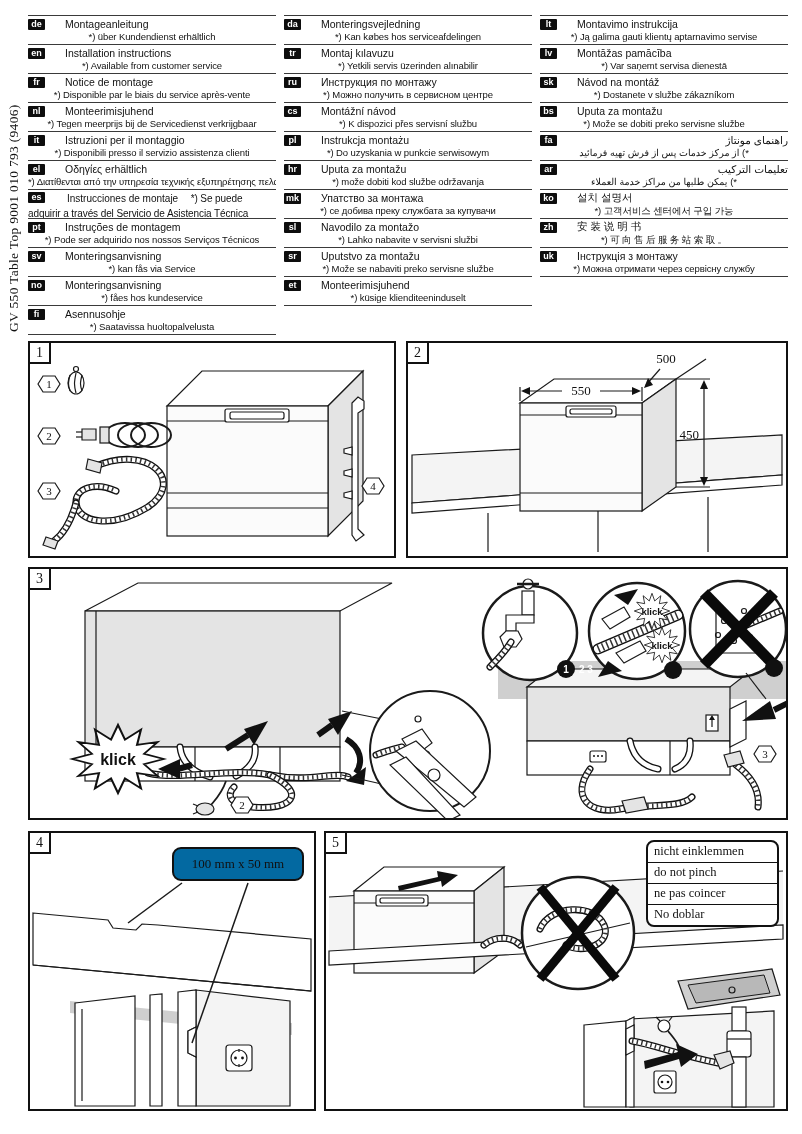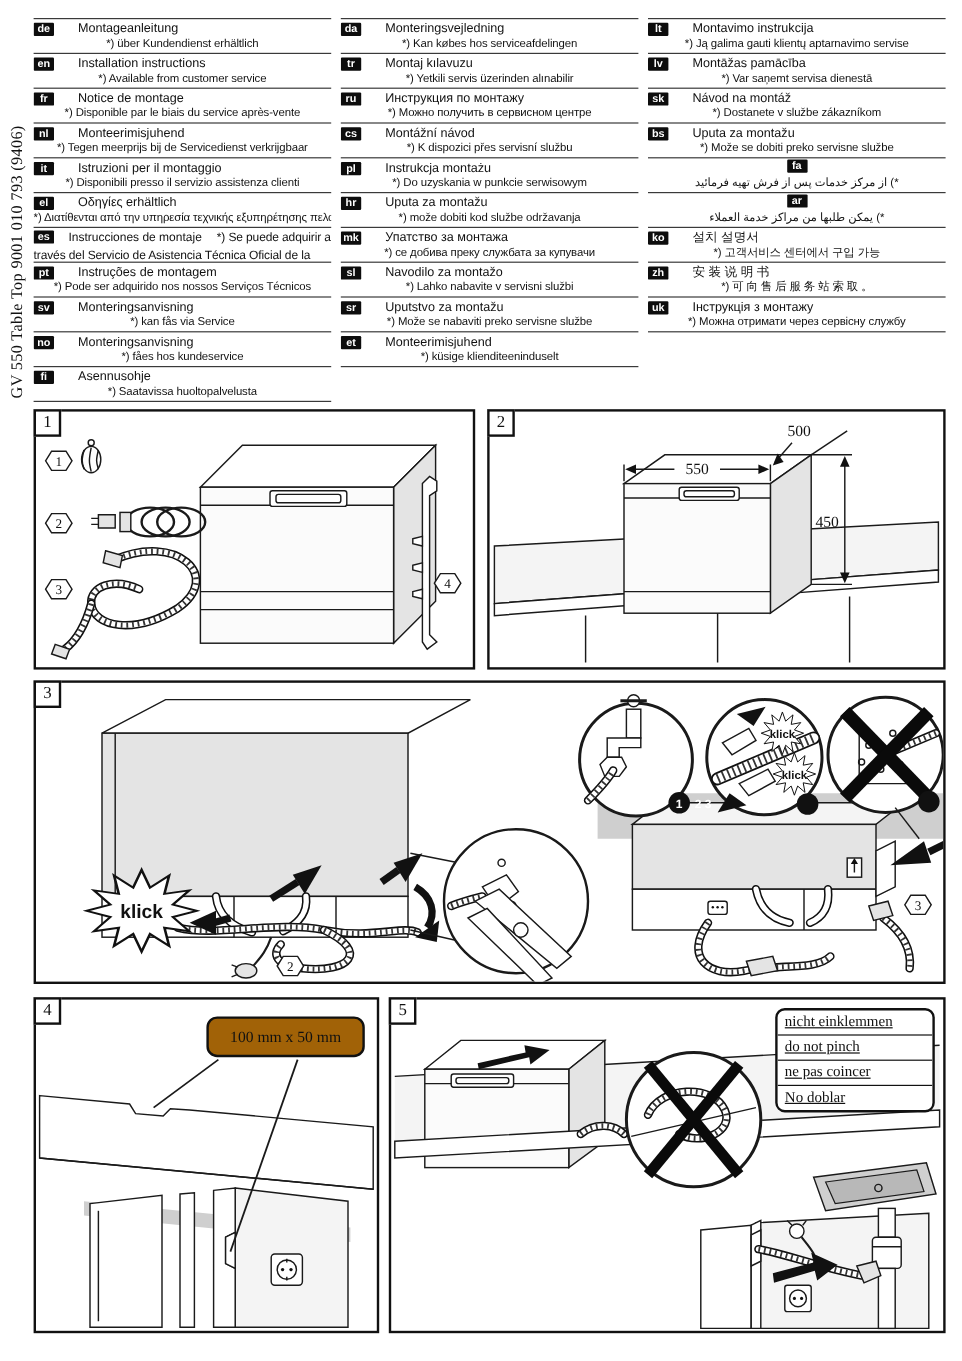--- a/index.html
+++ b/index.html
@@ -14,51 +14,51 @@
 
   
   .lang-columns{position:absolute;left:28px;top:15px;width:760px;display:flex;gap:8px;}
   .lang-col{width:248px;border-top:1px solid #3a3a3a;}
   .lang-entry{height:27px;border-bottom:1px solid #3a3a3a;padding-top:1px;overflow:hidden;}
   .lang-line1{display:flex;align-items:center;gap:20px;height:14px;}
   .lang-code{background:#0d0d0d;color:#fff;font-weight:bold;font-size:9px;
     line-height:11px;padding:0 2px;min-width:13px;text-align:center;border-radius:1px;flex:0 0 auto;}
   .lang-title{font-size:10.5px;white-space:nowrap;}
   .lang-note{font-size:9.5px;line-height:12px;white-space:nowrap;letter-spacing:-.1px;text-align:center;}
-  .lang-entry.rtl .lang-line1{justify-content:space-between;flex-direction:column;}
+  .lang-entry.rtl .lang-line1{justify-content:space-between;}
   .lang-entry.rtl .lang-title,.lang-entry.rtl .lang-note{direction:rtl;text-align:center;}
   .lang-entry.rtl .lang-note{width:100%;}
   .lang-entry.inline{line-height:12.5px;}
   .lang-entry.inline .lang-line1{display:inline;height:auto;}
-  .lang-entry.inline .lang-code{float:left;margin:1px 12px 0 0;}
+  .lang-entry.inline .lang-code{float:left;margin:1px 22px 0 0;}
   .lang-entry.inline .lang-title{display:inline;white-space:normal;font-size:10px;text-align:right;}
   .lang-entry.inline .lang-note{display:inline;white-space:normal;font-size:10px;margin-left:8px;}
 
   
   .panel{position:absolute;border:2px solid #111;background:#fff;box-sizing:border-box;}
   #panel1{left:28px;top:341px;width:368px;height:217px;}
   #panel2{left:406px;top:341px;width:382px;height:217px;}
   #panel3{left:28px;top:567px;width:760px;height:253px;}
   #panel4{left:28px;top:831px;width:288px;height:280px;}
   #panel5{left:324px;top:831px;width:464px;height:280px;}
   .panel svg{position:absolute;left:0;top:0;width:100%;height:100%;}
   .panel-num{position:absolute;left:-2px;top:-2px;width:23px;height:23px;box-sizing:border-box;
     border:2px solid #111;background:#fff;z-index:5;
     font-family:"Liberation Serif",serif;font-size:14px;
     display:flex;align-items:center;justify-content:center;}
 
   
   .callout{position:absolute;left:142px;top:14px;width:132px;height:34px;z-index:4;
-    border:2.5px solid #111;border-radius:9px;background:#a16207;box-sizing:border-box;
+    border:2.5px solid #111;border-radius:9px;background:#0369a1;box-sizing:border-box;
     font-family:"Liberation Serif",serif;font-size:13px;
     display:flex;align-items:center;justify-content:center;}
   .warn-box{position:absolute;right:7px;top:7px;width:133px;z-index:4;
     border:2.5px solid #111;border-radius:8px;background:#fff;box-sizing:border-box;overflow:hidden;}
   .warn-row{font-family:"Liberation Serif",serif;font-size:12.5px;
-    padding:2px 0 3px 6px;border-bottom:1px solid #111;white-space:nowrap;text-decoration:underline;}
+    padding:2px 0 3px 6px;border-bottom:1px solid #111;white-space:nowrap;}
   .warn-row:last-child{border-bottom:none;}
 
   
   .ln{stroke:#1a1a1a;stroke-width:1.2;fill:none;}
   .fw{fill:#fff;stroke:#1a1a1a;stroke-width:1.2;}
   .fg1{fill:#f4f4f4;stroke:#1a1a1a;stroke-width:1.2;}
   .fg2{fill:#e4e4e4;stroke:#1a1a1a;stroke-width:1.2;}
   .fg3{fill:#cfcfcf;stroke:none;}
   .blk{fill:#111;stroke:none;}
   .ho{stroke:#111;stroke-width:7;fill:none;stroke-linecap:round;}

